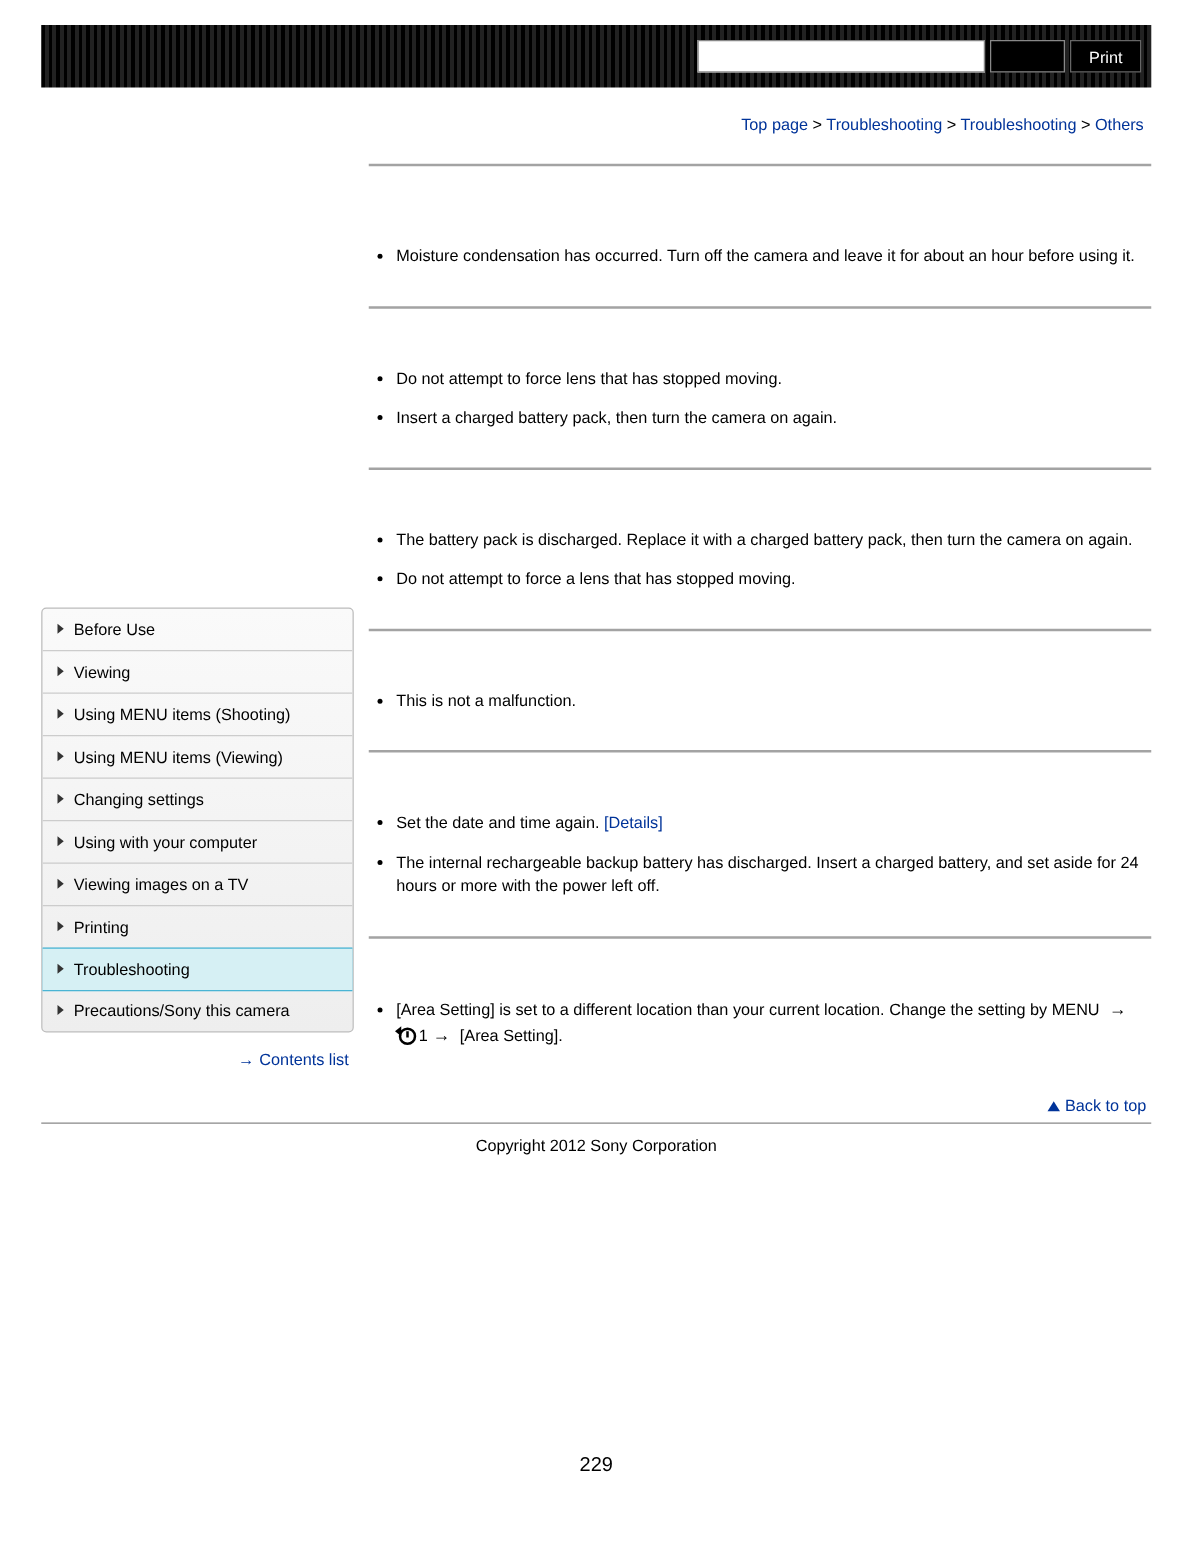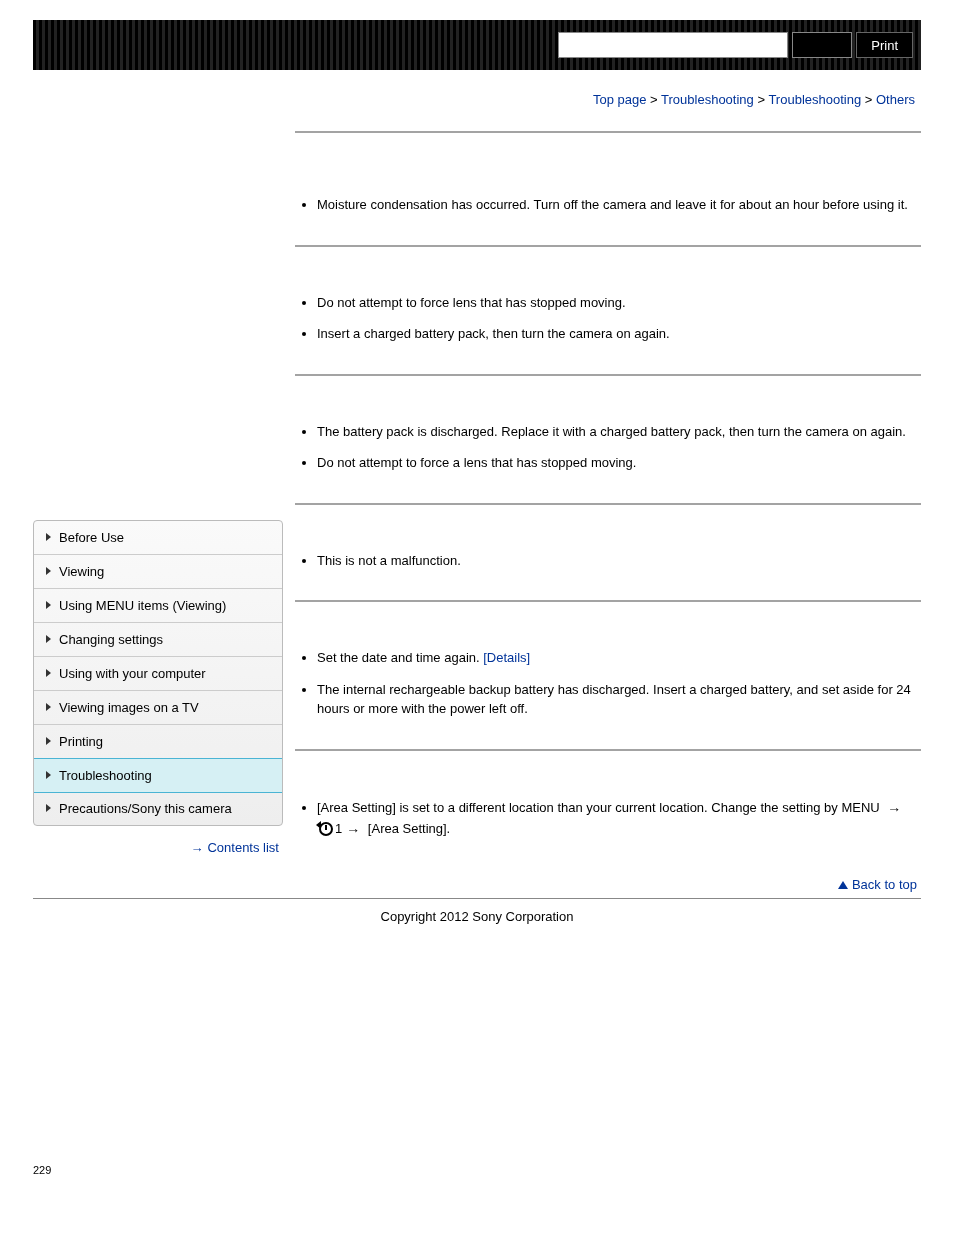--- a/index.html
+++ b/index.html
@@ -31,21 +31,21 @@
 .bullets li:last-child{margin-bottom:0}
 .details-link{color:#003399;text-decoration:none}
 .menu-arrow{display:inline-block;font-size:14px;margin:0 4px}
 .clock-icon{display:inline-block;width:14px;height:14px;border:2px solid #000;border-radius:50%;position:relative;vertical-align:middle;margin:0 2px}
 .clock-icon:before{content:"";position:absolute;left:4px;top:1px;width:2px;height:5px;background:#000}
 .clock-icon:after{content:"";position:absolute;left:-5px;top:-3px;width:0;height:0;border-right:5px solid #000;border-top:4px solid transparent;border-bottom:4px solid transparent}
 .backtop{text-align:right;padding:8px 4px 6px;font-size:13px}
 .backtop a{color:#003399;text-decoration:none}
 .tri-up{display:inline-block;width:0;height:0;border-left:5px solid transparent;border-right:5px solid transparent;border-bottom:8px solid #003399;margin-right:4px;vertical-align:middle}
 .footer{border-top:1px solid #888;text-align:center;padding:10px 0 40px;font-size:13px}
-.pagenum{text-align:left;font-size:11px;padding-top:200px}
+.pagenum{text-align:center;font-size:16px;padding-top:200px}
 </style>
 </head>
 <body>
 
 <div class="page">
   <div class="topbar">
     <div class="topbar-controls">
       <input class="search-input" type="text" style="">
       <button class="search-btn"></button>
       <button class="print-btn">Print</button>
@@ -59,20 +59,24 @@
   <div class="columns">
     <aside class="sidebar">
       <nav class="nav" id="nav">
           <div class="nav-item">
             <span class="caret"></span>
             <span>Before Use</span>
           </div>
           <div class="nav-item">
             <span class="caret"></span>
             <span>Viewing</span>
+          </div>
+          <div class="nav-item">
+            <span class="caret"></span>
+            <span>Using MENU items (Shooting)</span>
           </div>
           <div class="nav-item">
             <span class="caret"></span>
             <span>Using MENU items (Viewing)</span>
           </div>
           <div class="nav-item">
             <span class="caret"></span>
             <span>Changing settings</span>
           </div>
           <div class="nav-item">

